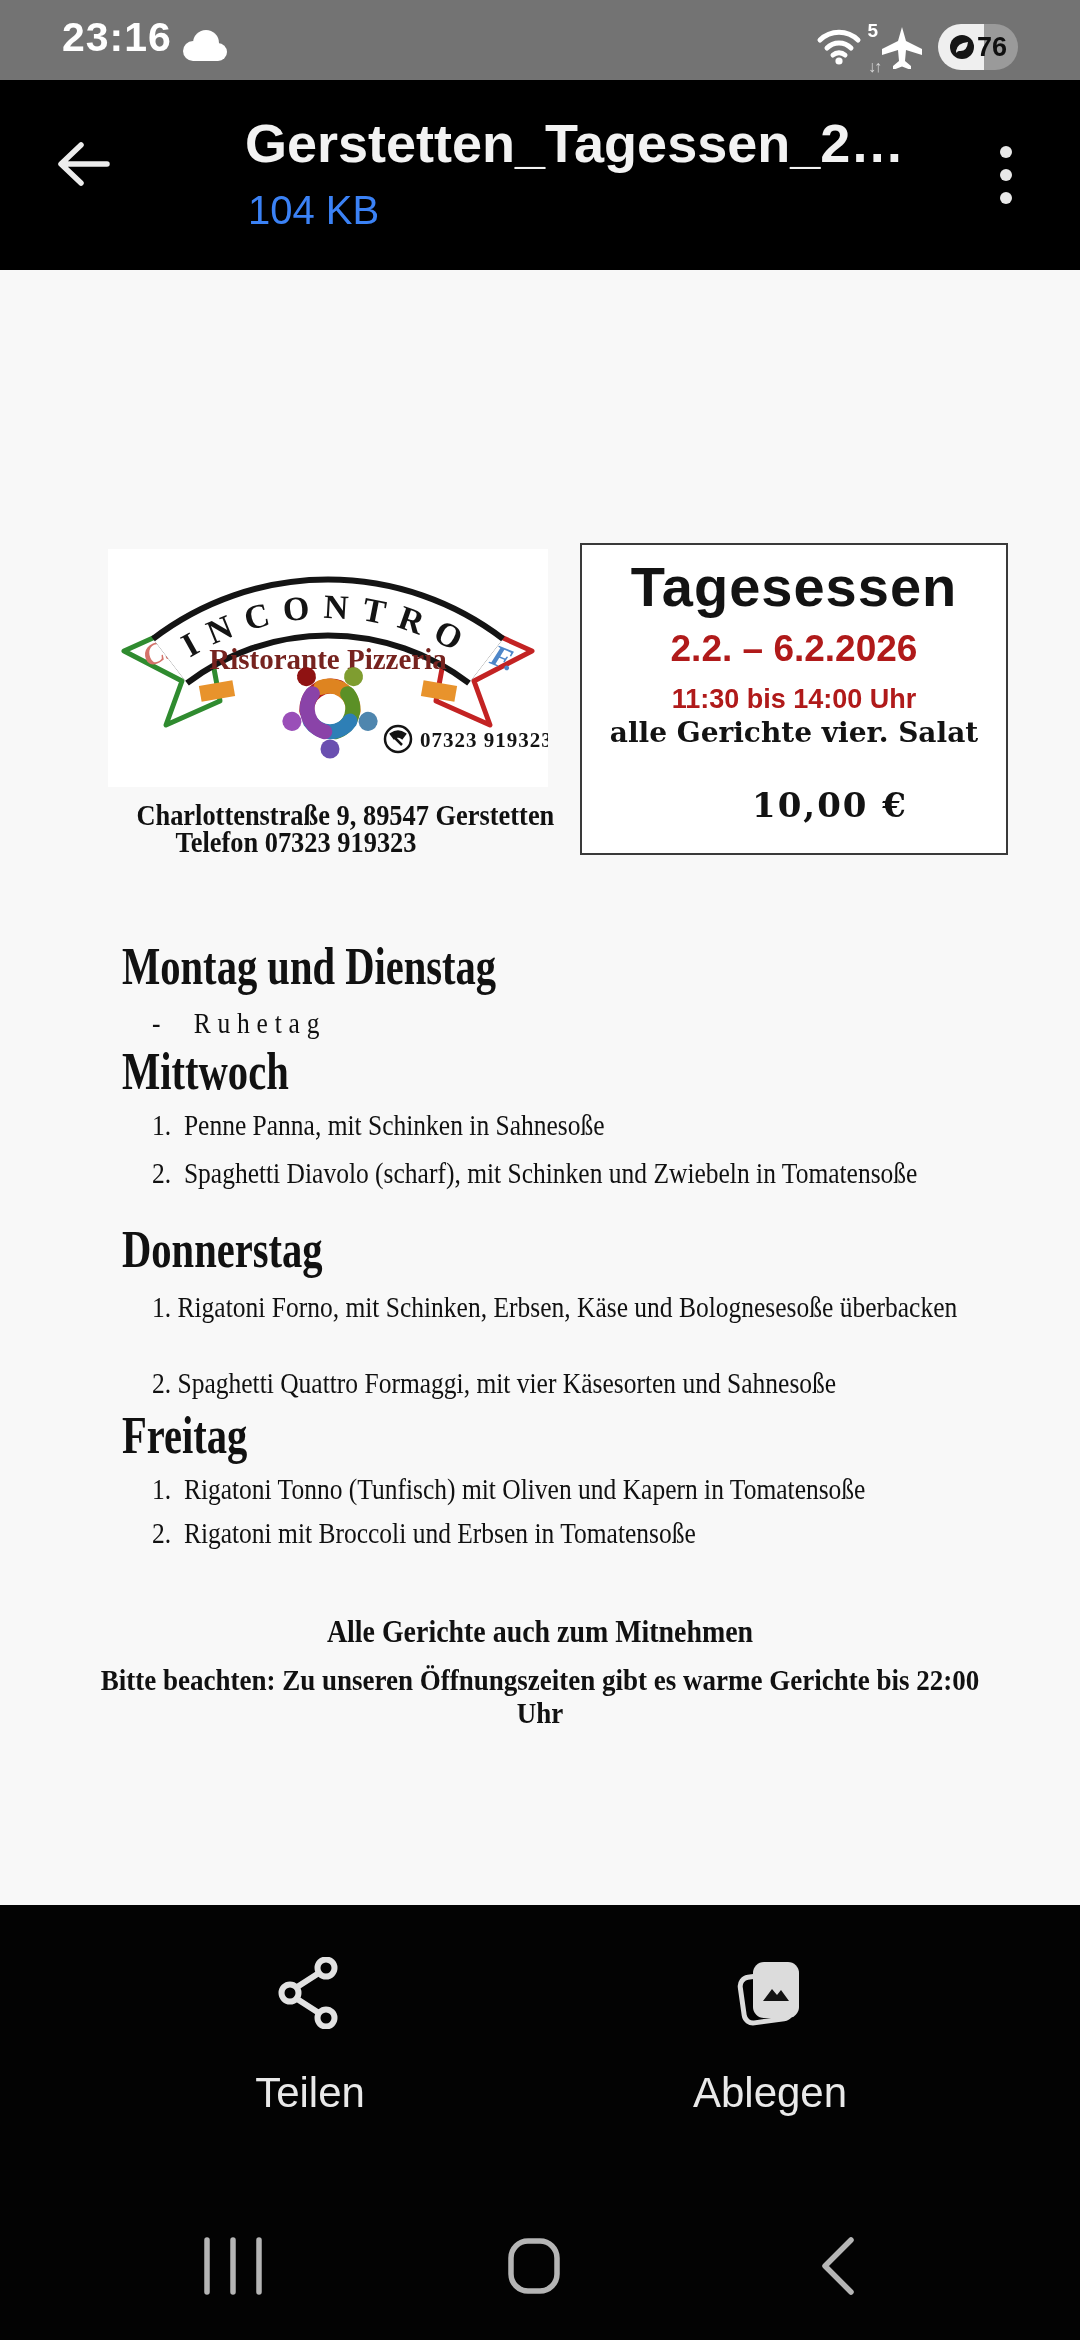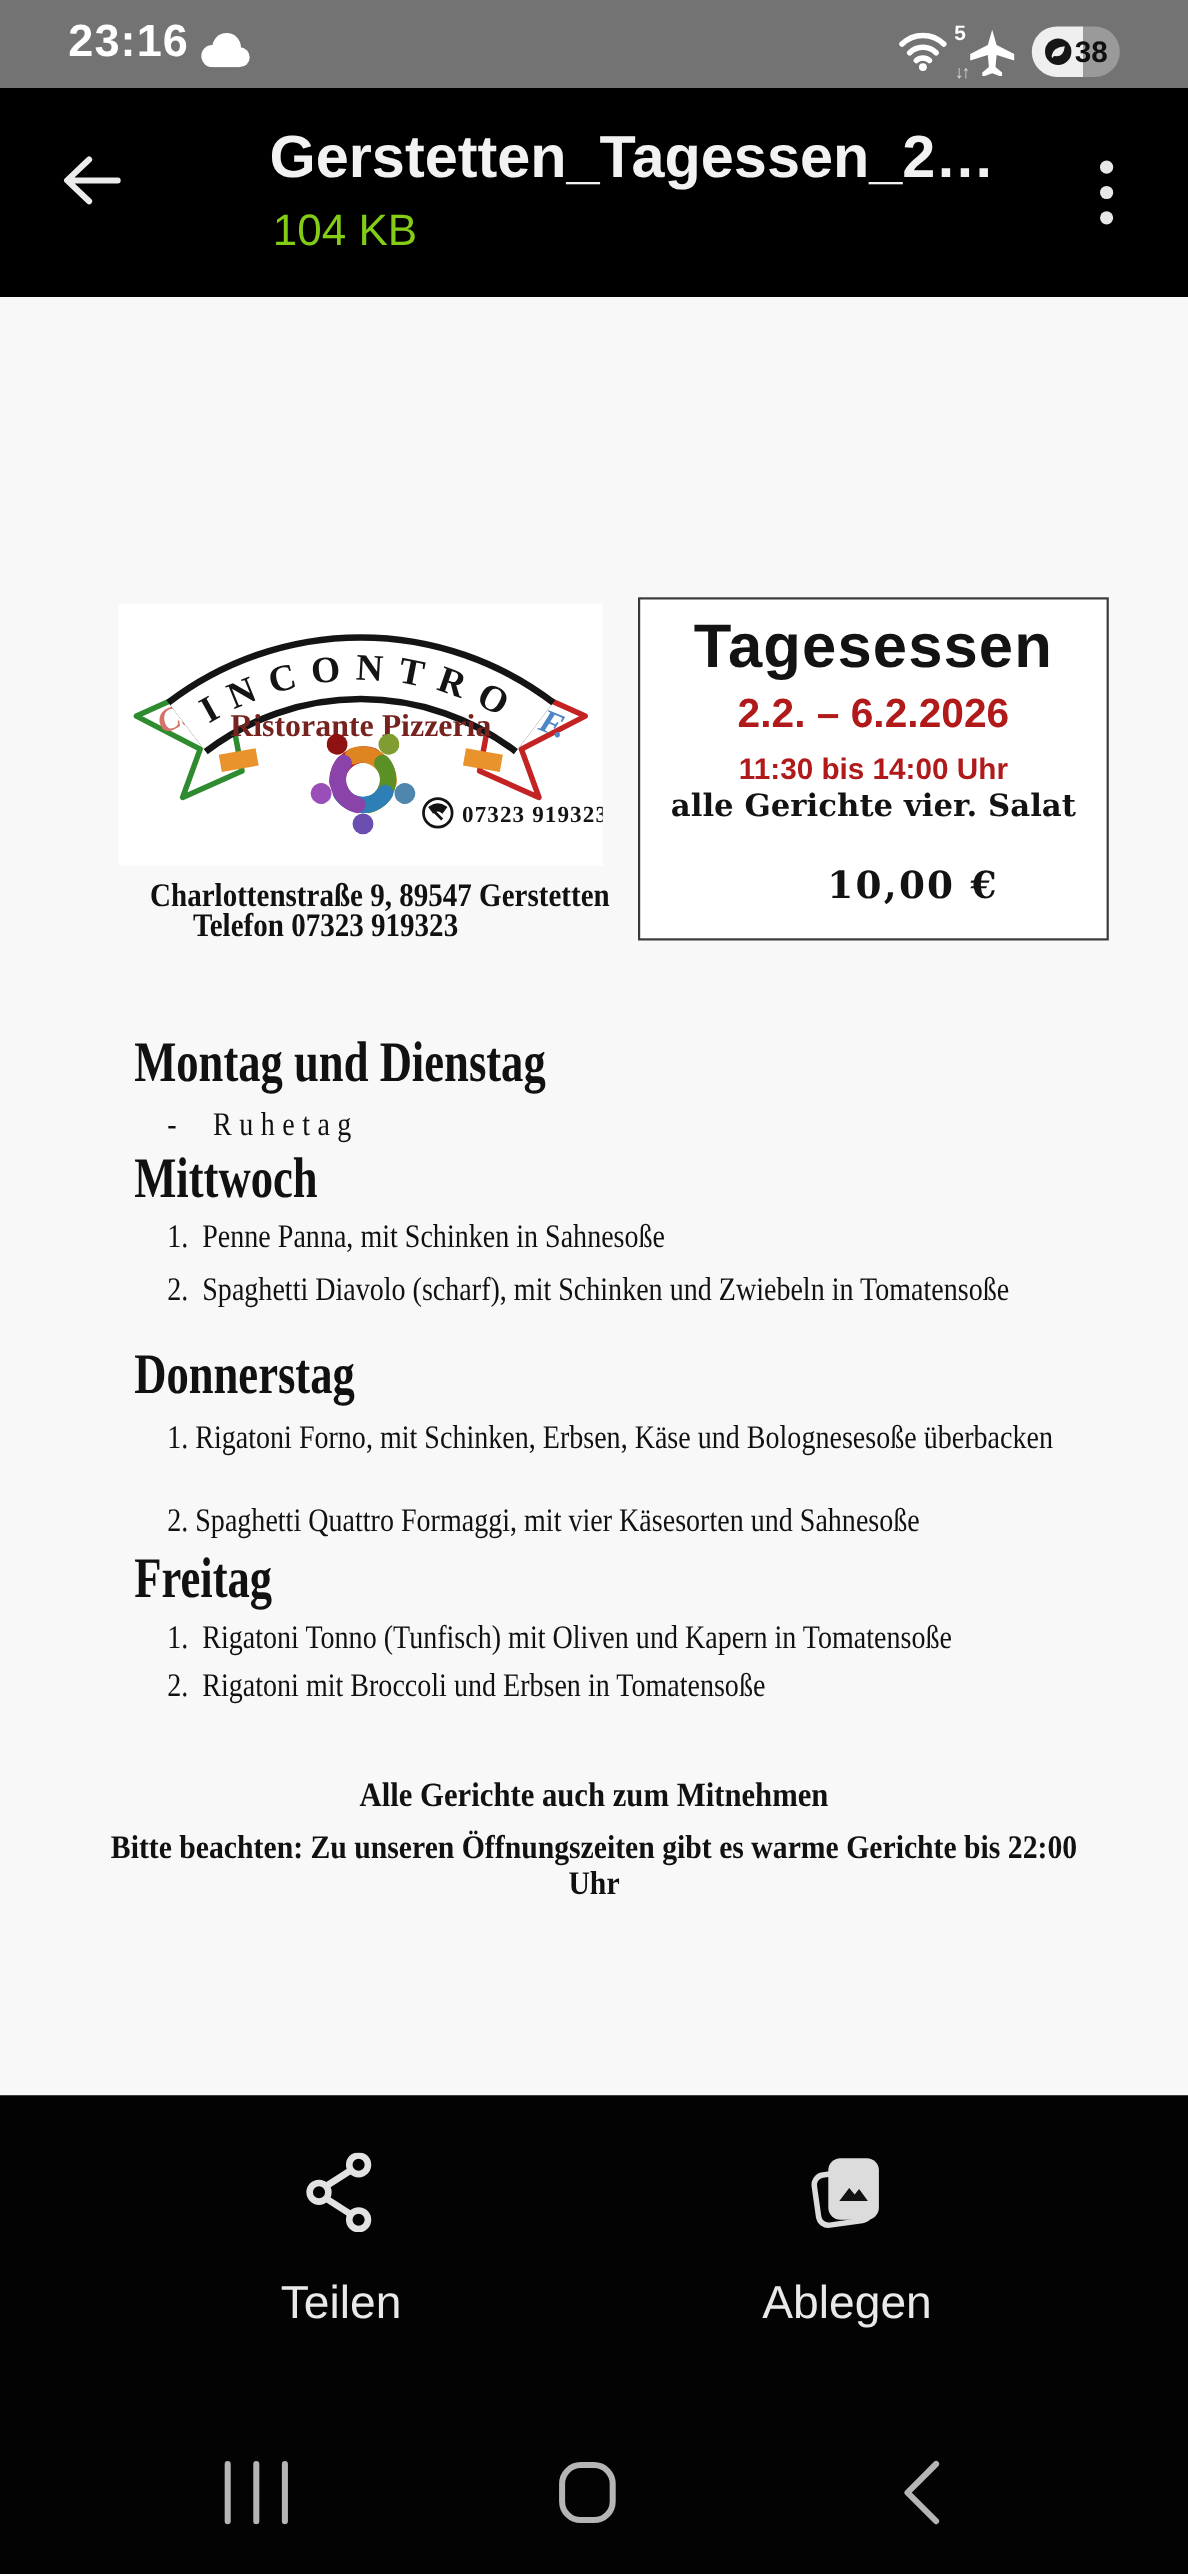--- a/index.html
+++ b/index.html
@@ -19,21 +19,21 @@
   }
   .battery-pct{font-size:27px;font-weight:700;color:#101010;}
   .wifi-band{position:absolute;right:-12px;top:-6px;font-size:19px;font-weight:700;color:#fff;}
   .wifi-arrows{position:absolute;right:-14px;bottom:-8px;font-size:16px;color:#d6d6d6;letter-spacing:-2px;}
   .wifi-wrap{position:relative;width:50px;height:42px;}
 
   
   .app-header{position:absolute;left:0;top:80px;width:1080px;height:190px;background:#000;}
   .hdr-title{position:absolute;left:245px;top:32px;width:730px;font-size:54px;font-weight:700;color:#f2f2f2;
     white-space:nowrap;overflow:hidden;}
-  .hdr-sub{position:absolute;left:248px;top:108px;font-size:40px;font-weight:400;color:#84cc16;}
+  .hdr-sub{position:absolute;left:248px;top:108px;font-size:40px;font-weight:400;color:#3b82f6;}
   .back-btn{position:absolute;left:48px;top:52px;width:72px;height:64px;display:flex;align-items:center;justify-content:center;}
   .kebab{position:absolute;left:978px;top:40px;width:56px;height:110px;display:flex;flex-direction:column;align-items:center;justify-content:center;gap:11px;}
   .kebab i{width:12px;height:12px;border-radius:50%;background:#e8e8e8;}
 
   
   .doc{position:absolute;left:0;top:270px;width:1080px;height:1635px;background:#f8f8f8;}
   .serif{font-family:"Liberation Serif",serif;color:#111;}
   .logo-box{position:absolute;left:108px;top:279px;width:440px;height:238px;background:#fff;}
   .addr{position:absolute;left:110px;width:440px;text-align:center;font-size:30px;font-weight:700;line-height:34px;white-space:nowrap;}
   .addr1{top:528px;transform:scaleX(.88);transform-origin:center;}
@@ -92,21 +92,21 @@
       <span class="wifi-arrows">↓↑</span>
     </div>
     <svg width="44" height="44" viewBox="0 0 44 44">
       <path fill="#fff" d="M22 2 L26 16 L42 24 L42 30 L26 25 L25 36 L31 41 L31 45 L22 41.5 L13 45 L13 41 L19 36 L18 25 L2 30 L2 24 L18 16 Z"></path>
     </svg>
     <div class="battery-pill">
       <svg width="26" height="26" viewBox="0 0 26 26">
         <circle cx="13" cy="13" r="12" fill="#161616"></circle>
         <path d="M7 17 Q8 9 19 8 Q18 18 10 17 Q8.5 17 7.5 19 Z" fill="#efefef"></path>
       </svg>
-      <span class="battery-pct">38</span>
+      <span class="battery-pct">76</span>
     </div>
   </div>
 </div>
 
 <div class="app-header">
   <div class="back-btn">
     <svg width="62" height="52" viewBox="0 0 62 52">
       <path d="M54 26 H10 M28 7 L8 26 L28 45" stroke="#ececec" stroke-width="5.5" fill="none" stroke-linecap="round" stroke-linejoin="round"></path>
     </svg>
   </div>

